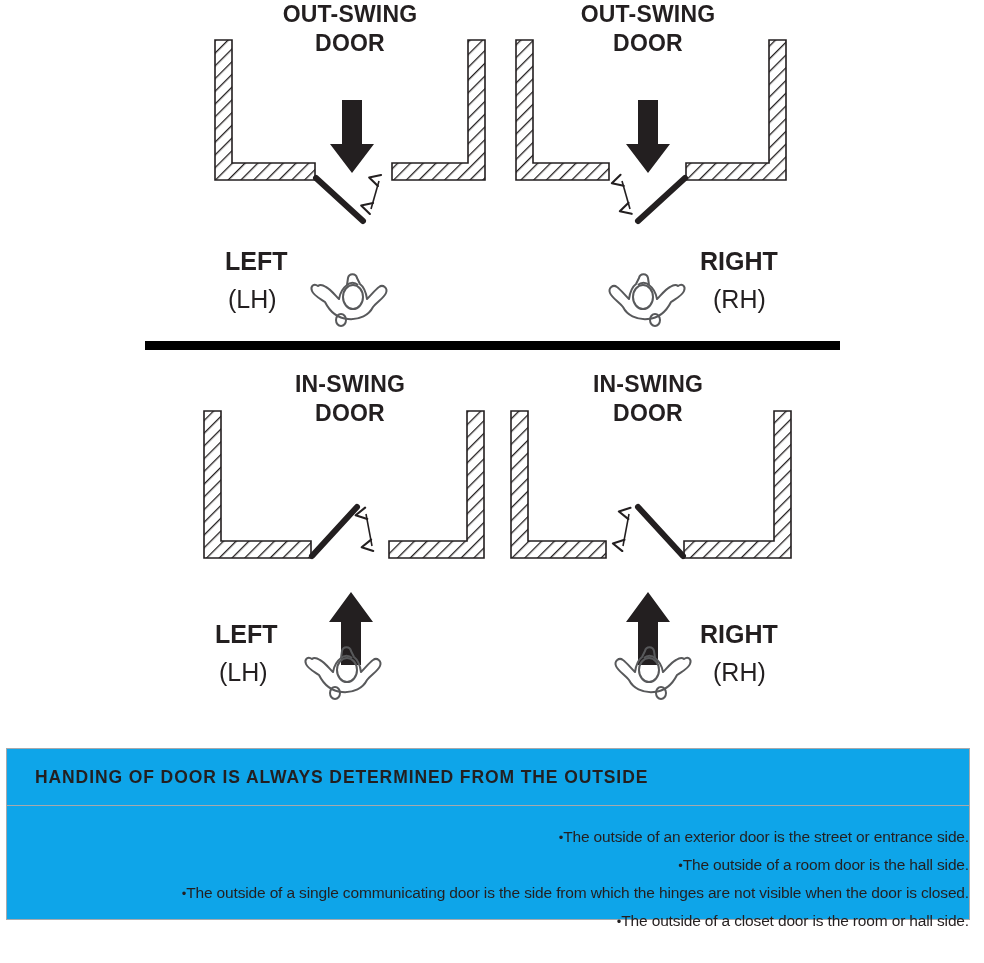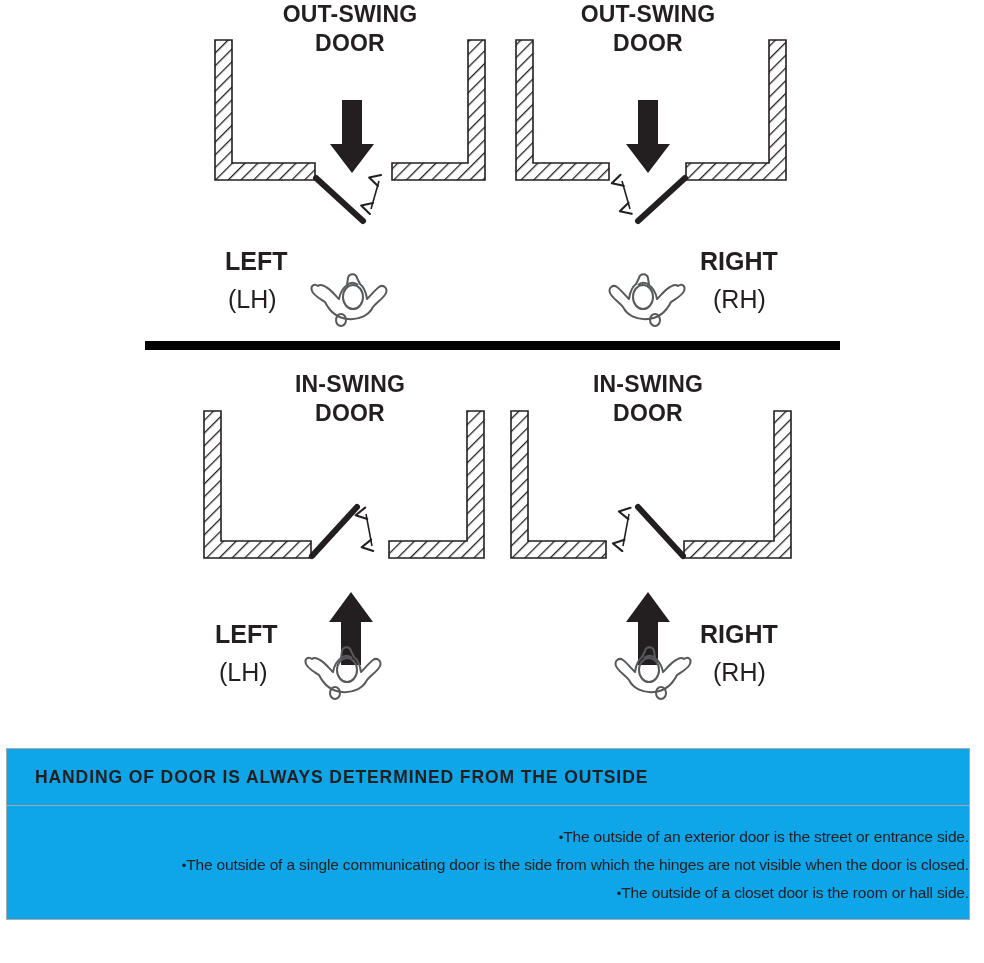--- a/index.html
+++ b/index.html
@@ -249,20 +249,23 @@
 
   <div id="note-box">
     <div id="note-header">
       <span id="note-header-text">HANDING OF DOOR IS ALWAYS DETERMINED FROM THE OUTSIDE</span>
     </div>
     <div id="note-body">
       <div class="note-item">
         <span class="note-bullet">•</span><span>The outside of an exterior door is the street or entrance side.</span>
       </div>
       <div class="note-item">
+        <span class="note-bullet">•</span><span>The outside of a room door is the hall side.</span>
+      </div>
+      <div class="note-item">
         <span class="note-bullet">•</span><span>The outside of a single communicating door is the side from which the hinges are not visible when the door is closed.</span>
       </div>
       <div class="note-item">
         <span class="note-bullet">•</span><span>The outside of a closet door is the room or hall side.</span>
       </div>
     </div>
   </div>
 
 </div>
 

